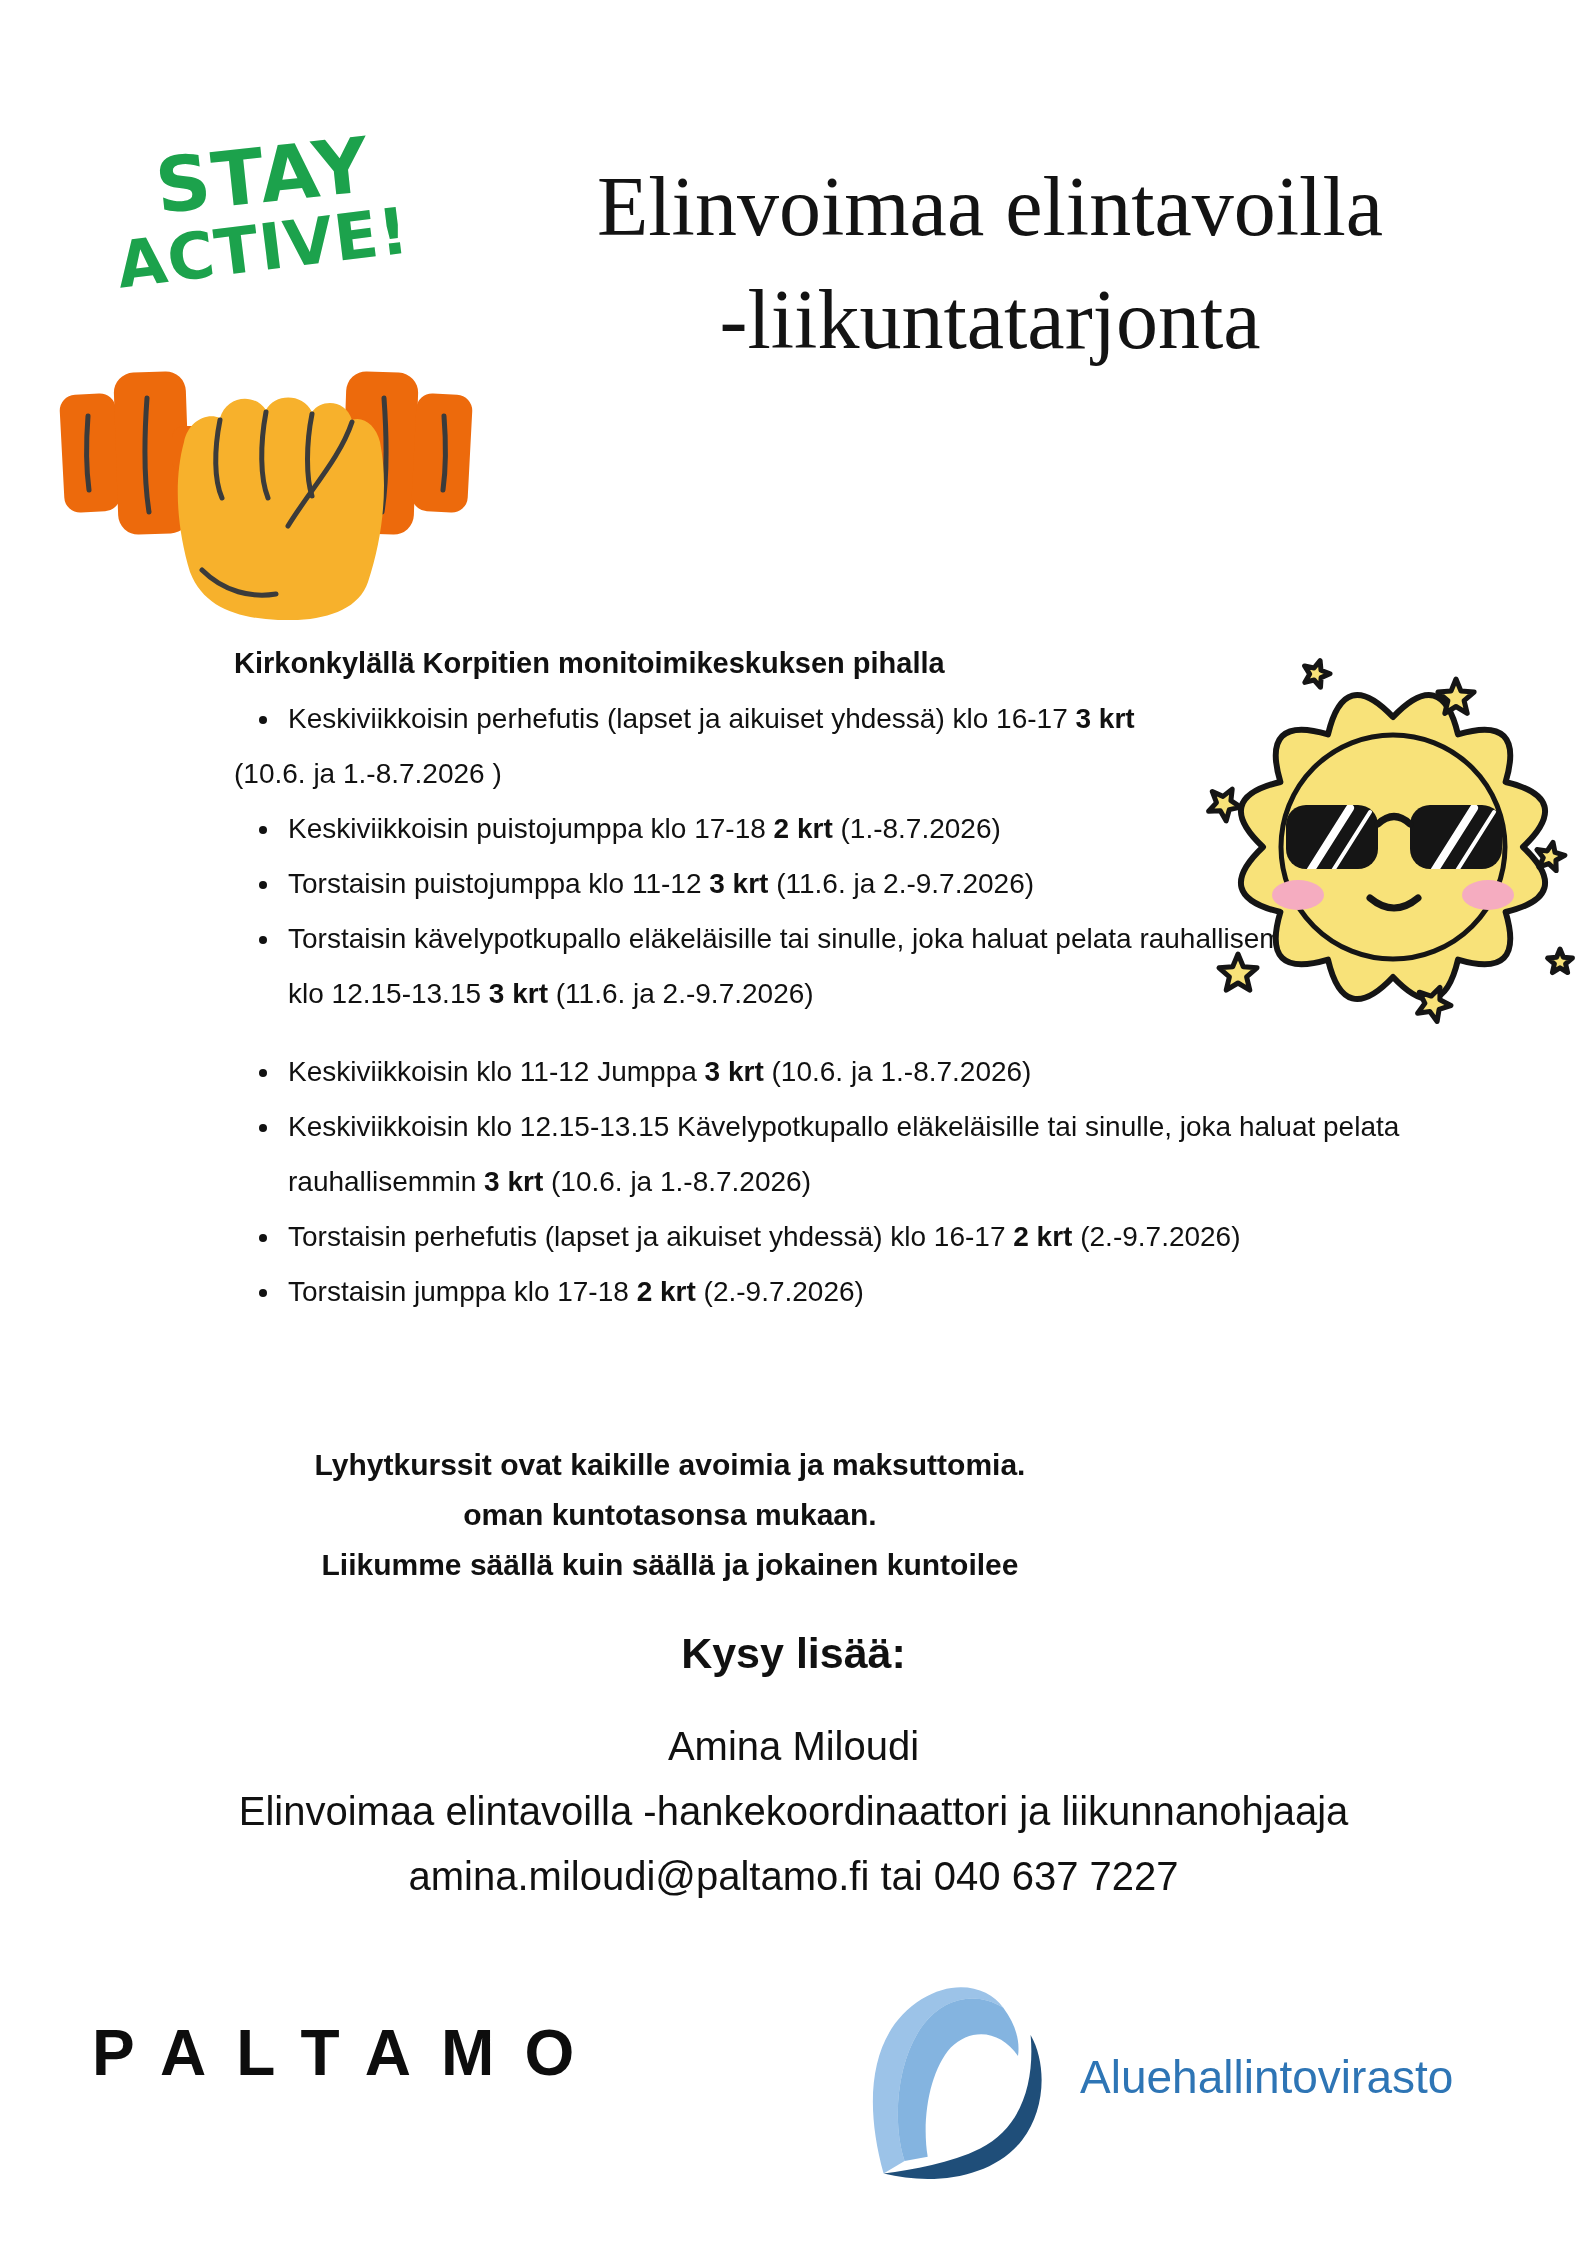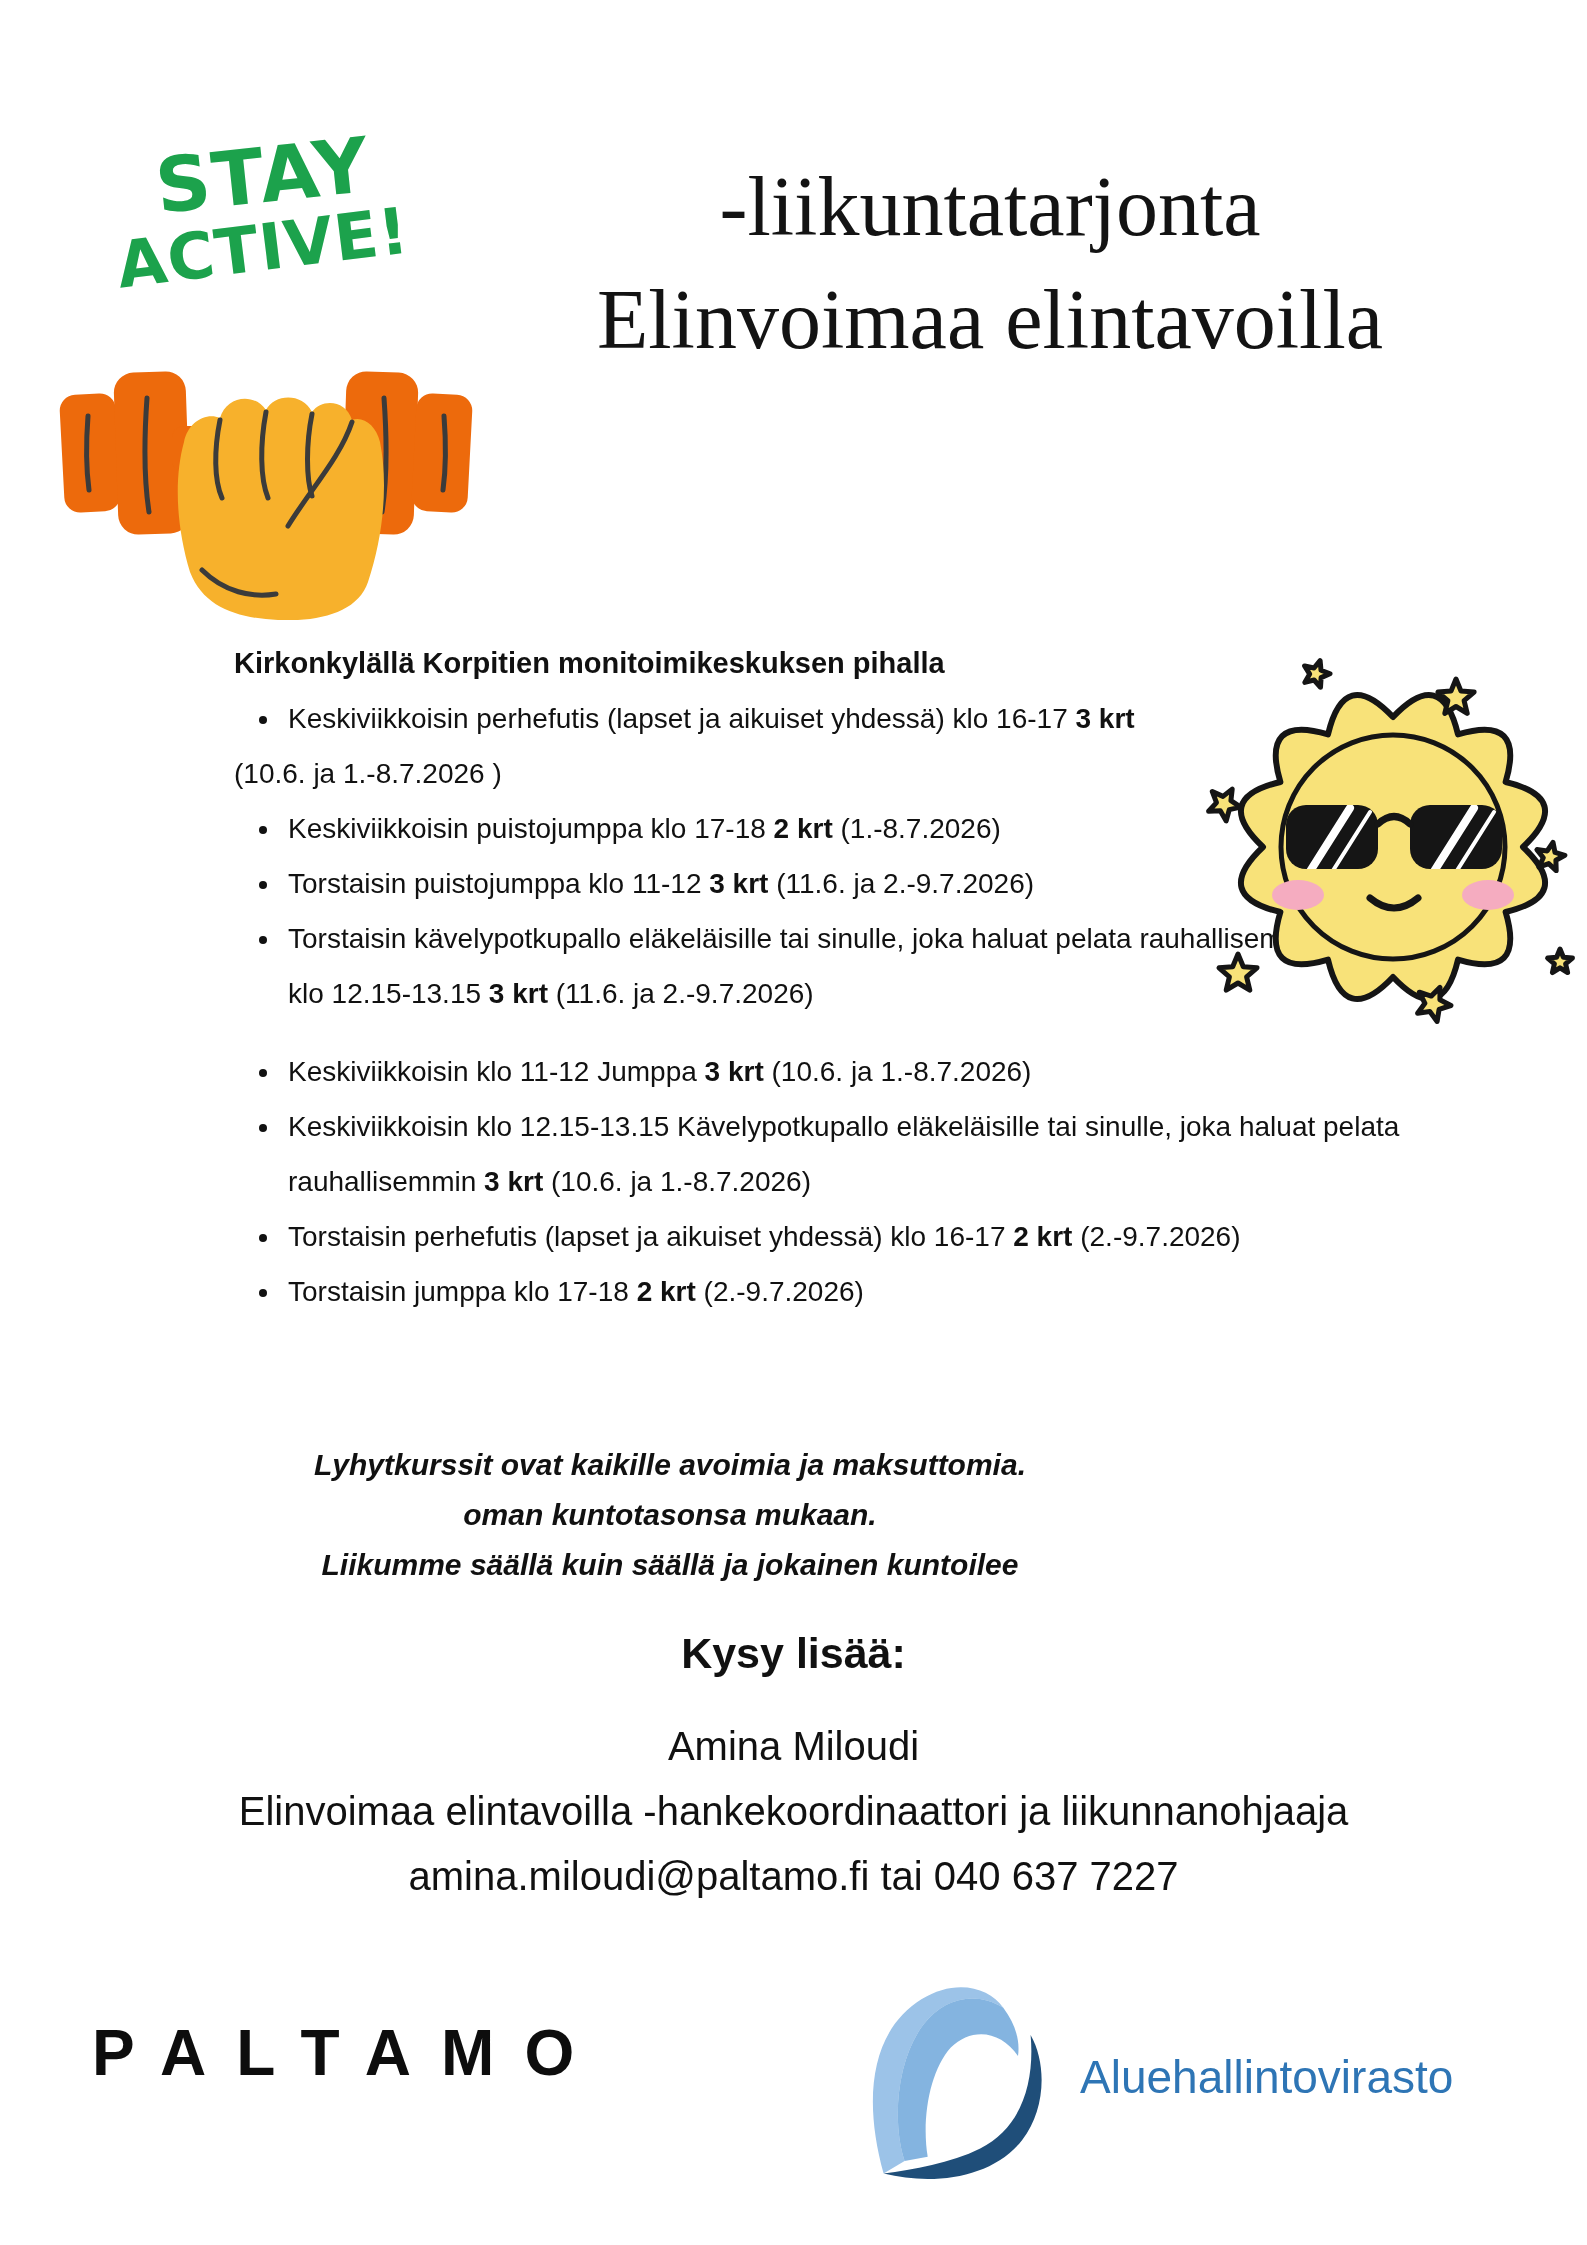--- a/index.html
+++ b/index.html
@@ -36,21 +36,21 @@
   .sun-inner{fill:none;stroke:#151515;stroke-width:5;}
   .cheek{fill:var(--cheek_pink,#F5ACC0);}
   .lens{fill:#151515;}
   .shine{stroke:#ffffff;stroke-linecap:round;}
   .w7{stroke-width:8;}
   .w4{stroke-width:4;}
   .stroke-line{fill:none;stroke:#151515;stroke-width:7;stroke-linecap:round;}
   .star{fill:var(--sun_yellow,#F8E279);stroke:#151515;stroke-width:5;stroke-linejoin:round;}
   
   .notice{position:absolute;left:0;top:1440px;width:1340px;text-align:center;
-    font-size:30px;font-weight:bold;line-height:50px;font-style:italic;}
+    font-size:30px;font-weight:bold;line-height:50px;}
   
   .contact{position:absolute;left:0;top:1628px;width:1587px;text-align:center;}
   .contact h2{font-size:43px;font-weight:bold;margin:0 0 36px 0;line-height:50px;}
   .contact .line{font-size:40px;line-height:65px;font-weight:400;}
   
   .paltamo{position:absolute;left:92px;top:2016px;font-size:64px;font-weight:bold;
     letter-spacing:30px;color:#0d0d0d;font-family:"Liberation Sans",sans-serif;}
   .avi{position:absolute;left:850px;top:1972px;display:flex;align-items:center;gap:20px;}
   .avi-text{font-size:46px;color:var(--avi_text,#2E75B5);font-weight:400;}
 </style>
@@ -80,22 +80,22 @@
         C336,152 332,204 316,252 C306,282 268,292 226,290 C186,288 152,278 138,242 Z"></path>
       <path class="sketch" d="M168,90 C162,120 162,150 170,168"></path>
       <path class="sketch" d="M214,82 C208,114 208,148 216,168"></path>
       <path class="sketch" d="M260,84 C254,114 254,148 260,166"></path>
       <path class="sketch" d="M300,92 C288,128 258,160 236,196"></path>
       <path class="sketch" d="M150,240 C172,262 200,268 224,264"></path>
     </svg>
   </div>
 
   <div class="title">
+    <div>Elinvoimaa elintavoilla</div>
     <div>-liikuntatarjonta</div>
-    <div>Elinvoimaa elintavoilla</div>
   </div>
 
   <div class="section s1">
     <h3>Kirkonkylällä Korpitien monitoimikeskuksen pihalla</h3>
     <ul>
       <li><span>Keskiviikkoisin perhefutis (lapset ja aikuiset yhdessä) klo 16-17 </span><strong>3 krt</strong><span></span></li>
     </ul>
     <div class="continuation">(10.6. ja 1.-8.7.2026 )</div>
     <ul>
       <li><span>Keskiviikkoisin puistojumppa klo 17-18 </span><strong>2 krt</strong><span> (1.-8.7.2026)</span></li>

